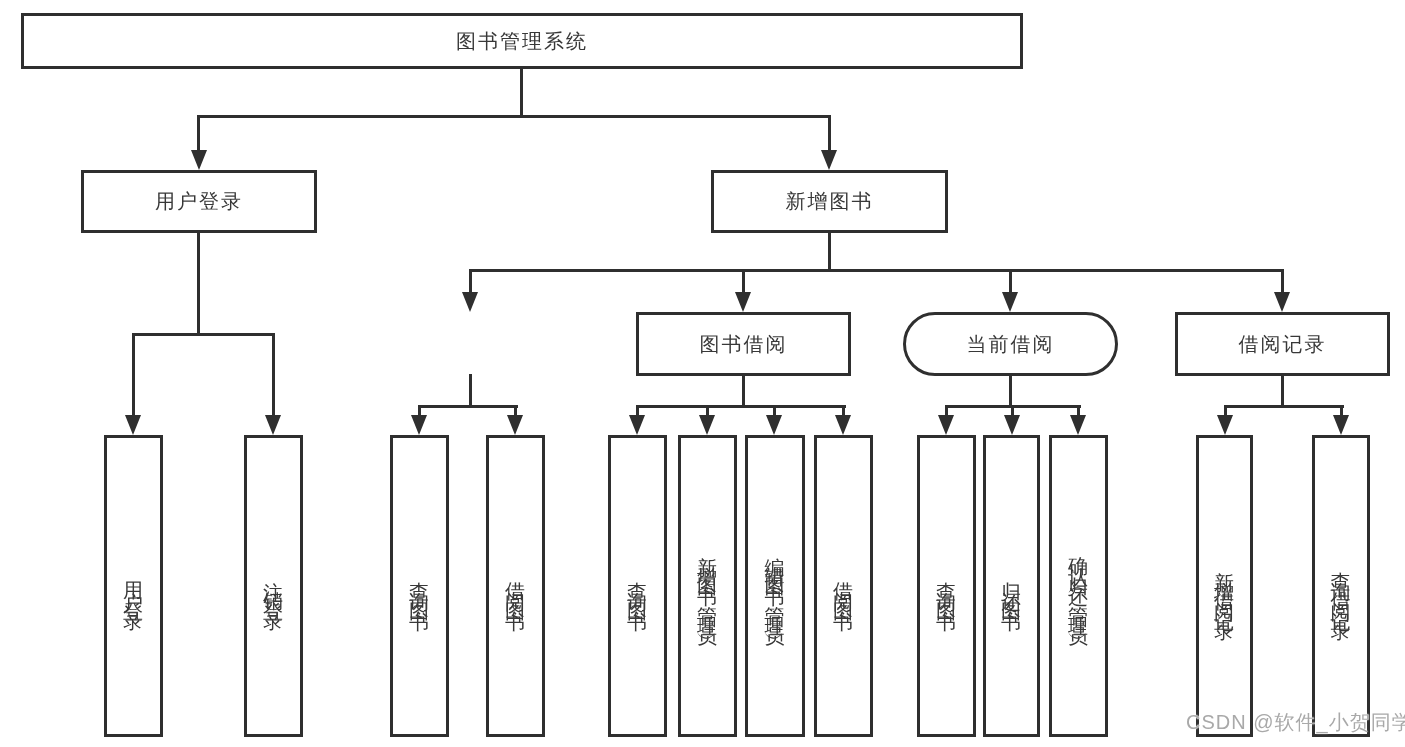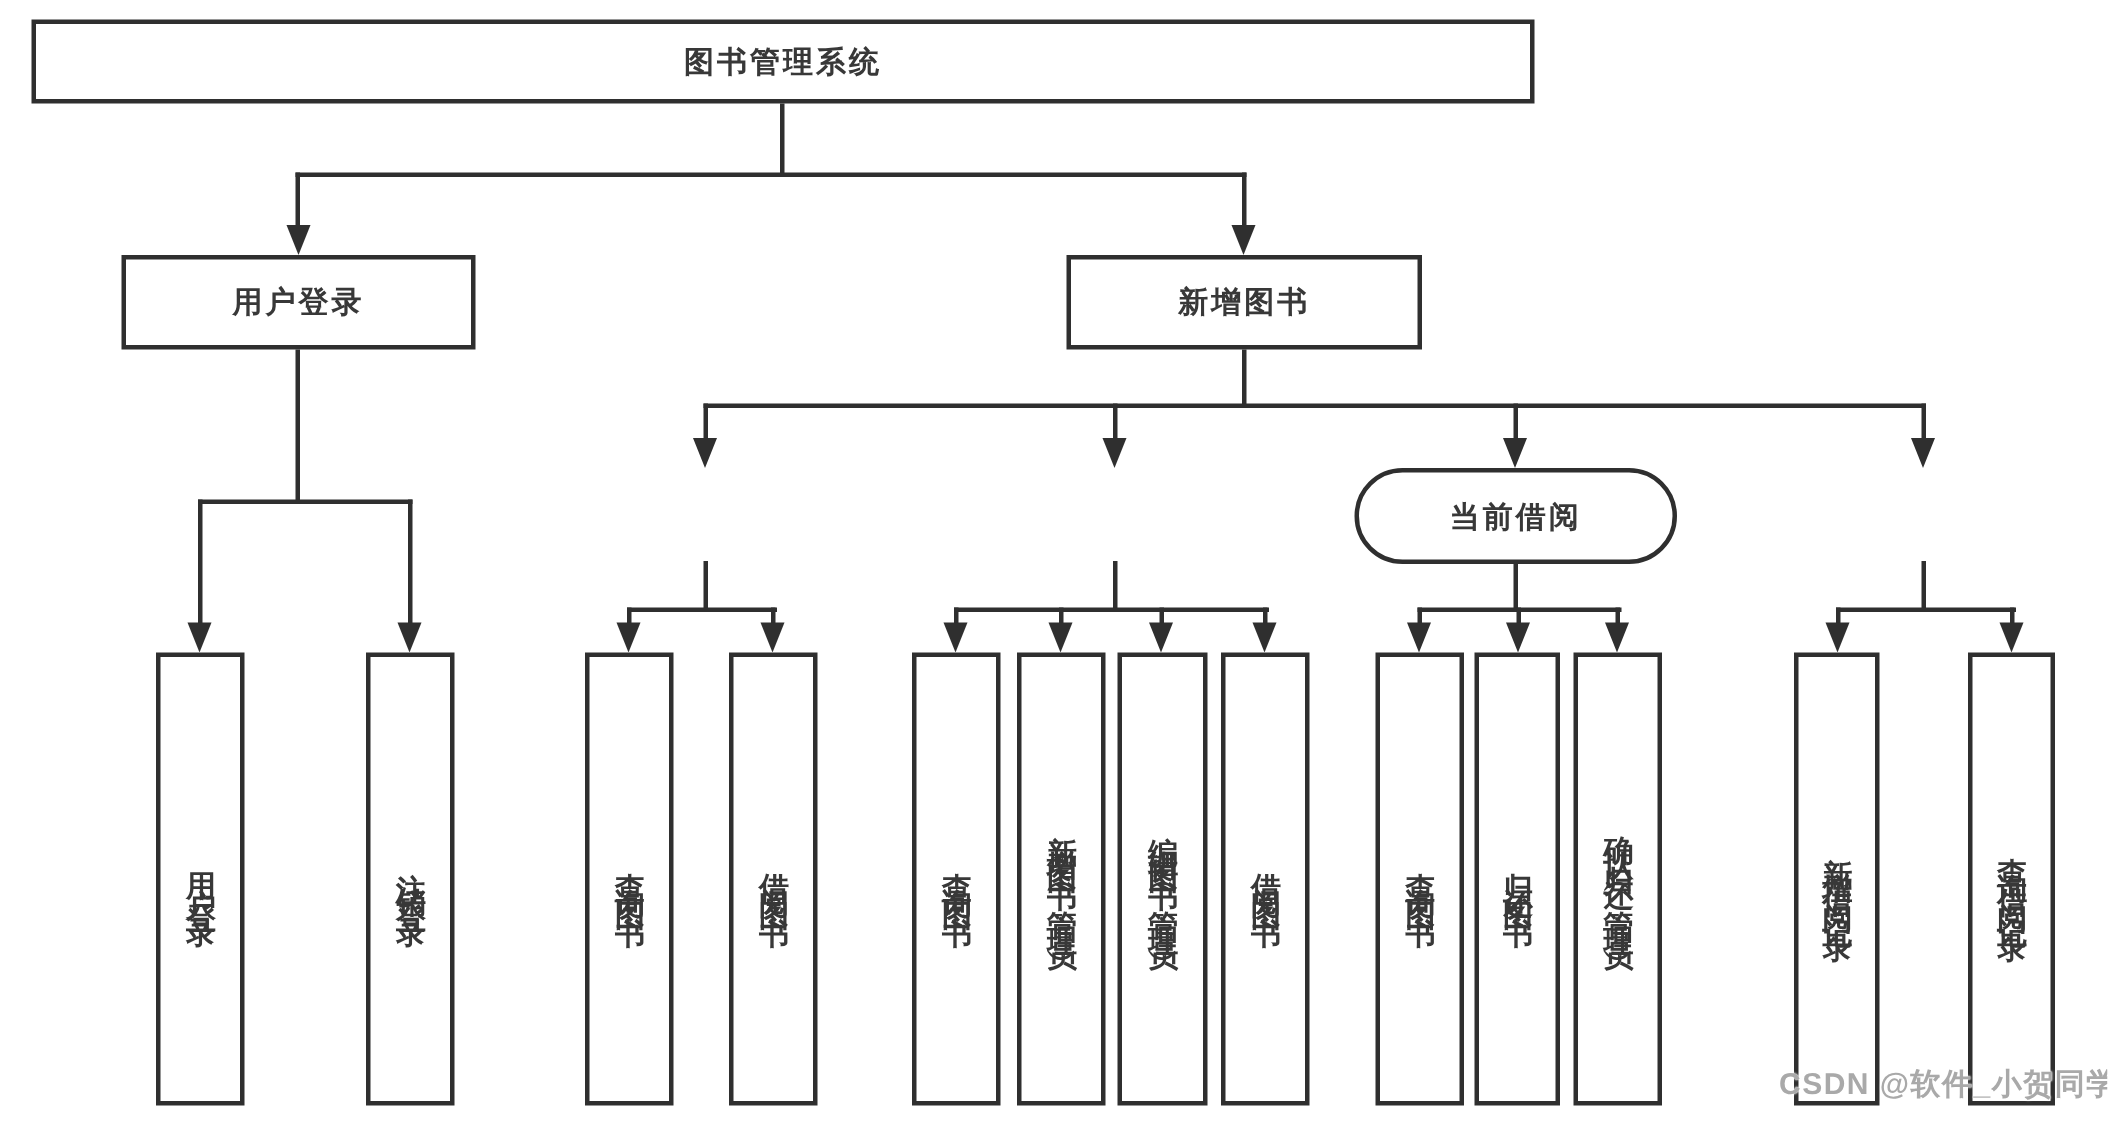--- a/index.html
+++ b/index.html
@@ -1,18 +1,18 @@
 <!DOCTYPE html>
 <html><head>
 <meta charset="utf-8">
 <style>
   html,body{margin:0;padding:0;background:#ffffff;}
   .stage{
     position:relative;width:1405px;height:747px;background:#ffffff;
-    font-family:"Liberation Sans","DejaVu Sans",sans-serif;color:#333333;overflow:hidden;font-weight:bold;
+    font-family:"Liberation Sans","DejaVu Sans",sans-serif;color:#333333;overflow:hidden;
   }
   .box{
     position:absolute;box-sizing:border-box;border:3px solid #2f2f2f;background:#ffffff;
     display:flex;align-items:center;justify-content:center;
     font-size:20px;letter-spacing:2px;color:#383838;z-index:2;
   }
   .vbox{
     position:absolute;box-sizing:border-box;border:3px solid #2f2f2f;background:#ffffff;
     display:flex;align-items:center;justify-content:center;z-index:2;
   }
@@ -67,22 +67,28 @@
   <div class="hline" style="left:469px;top:269px;width:815px;"></div>
   <div class="vline" style="left:469px;top:269px;height:28px;"></div>
   <div class="arrowhead" style="left:462px;top:292px;"></div>
   <div class="vline" style="left:742px;top:269px;height:28px;"></div>
   <div class="arrowhead" style="left:735px;top:292px;"></div>
   <div class="vline" style="left:1009px;top:269px;height:28px;"></div>
   <div class="arrowhead" style="left:1002px;top:292px;"></div>
   <div class="vline" style="left:1281px;top:269px;height:28px;"></div>
   <div class="arrowhead" style="left:1274px;top:292px;"></div>
 
+  <div class="box" style="left:636px;top:312px;width:215px;height:64px;">
+    <span>图书借阅</span>
+  </div>
   <div class="box" style="left:903px;top:312px;width:215px;height:64px;border-radius:32px;">
     <span>当前借阅</span>
+  </div>
+  <div class="box" style="left:1175px;top:312px;width:215px;height:64px;">
+    <span>借阅记录</span>
   </div>
 
   <div class="vline" style="left:469px;top:374px;height:34px;"></div>
   <div class="hline" style="left:418px;top:405px;width:100px;"></div>
   <div class="vline" style="left:418px;top:405px;height:14px;"></div>
   <div class="arrowhead" style="left:411px;top:415px;"></div>
   <div class="vline" style="left:514px;top:405px;height:14px;"></div>
   <div class="arrowhead" style="left:507px;top:415px;"></div>
 
   <div class="vline" style="left:742px;top:374px;height:34px;"></div>

